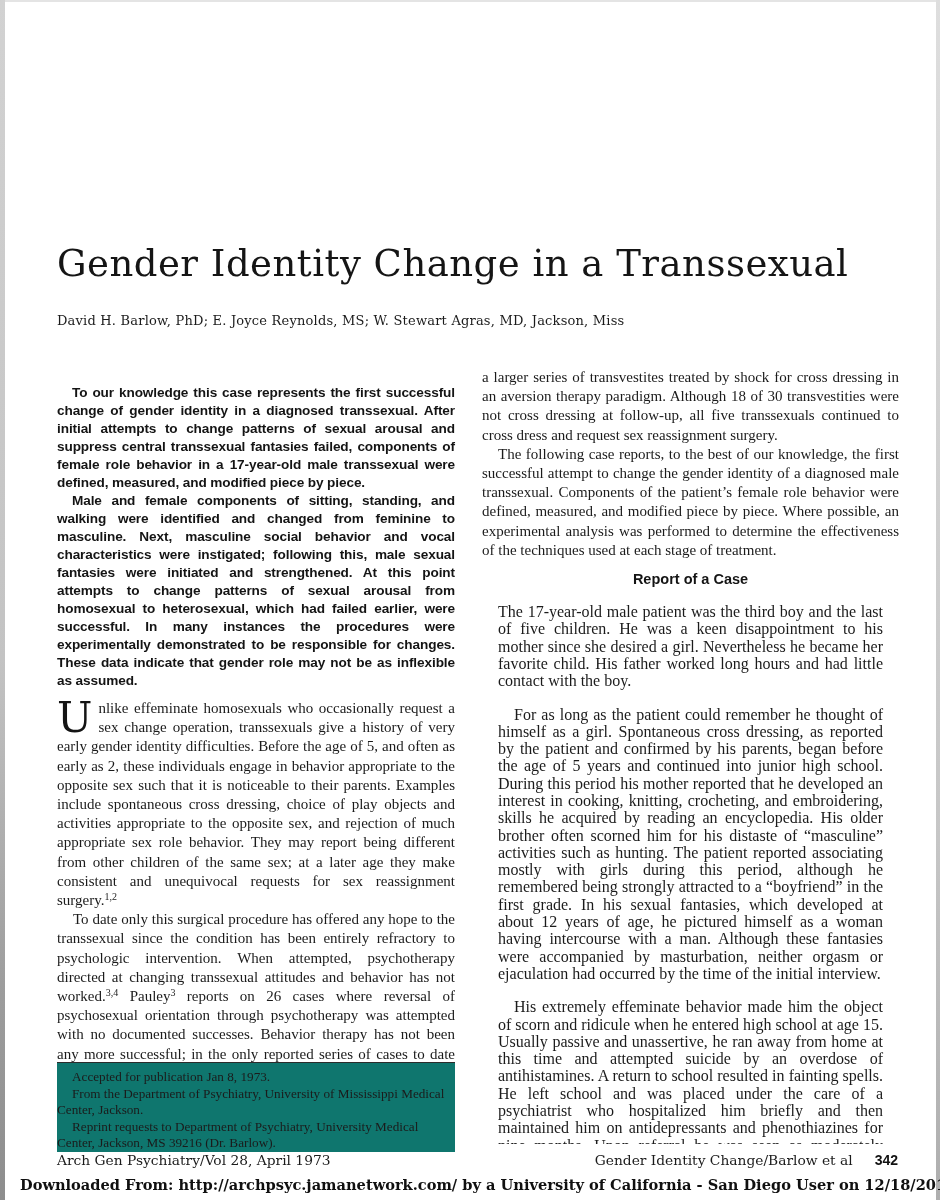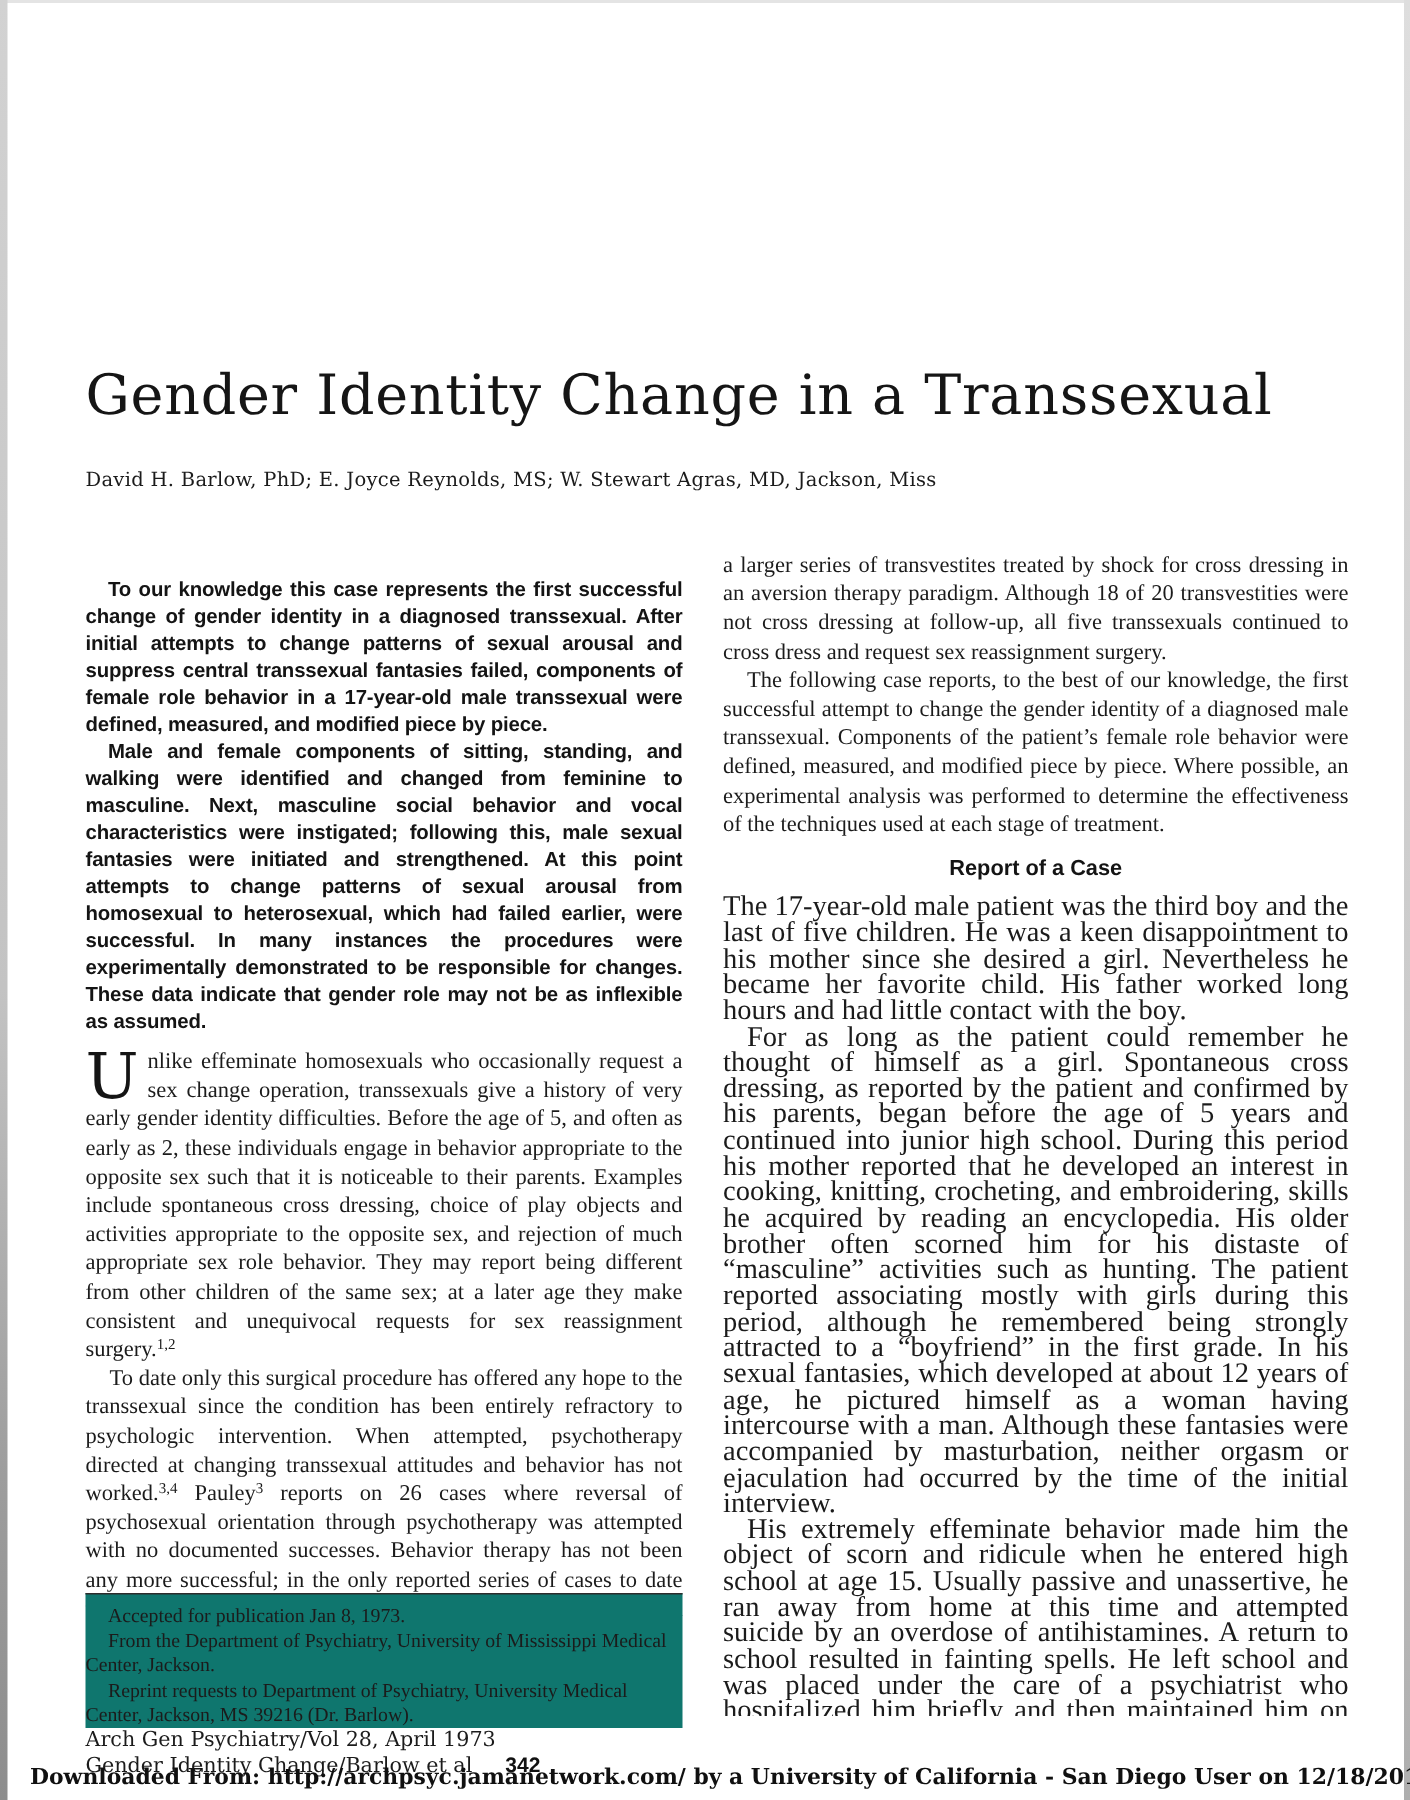--- a/index.html
+++ b/index.html
@@ -113,34 +113,33 @@
 
   .case-heading {
     margin: 11px 0 9px 0;
     font-family: "Liberation Sans", sans-serif;
     font-weight: bold;
     font-size: 14.5px;
     text-align: center;
     color: #141414;
   }
   .casetext p {
-    margin: 0;
-    font-size: 19px;
+    margin: 16px;
+    font-size: 16px;
     line-height: 17.3px;
     text-align: justify;
     color: #1b1b1b;
   }
 
   .runfoot {
     position: absolute; left: 57px; top: 1152px; width: 841px;
-    display: flex; justify-content: space-between; align-items: flex-start;
+    display: flex; justify-content: space-between; align-items: center;
     font-family: "DejaVu Serif", serif;
     font-size: 13.8px;
     color: #1b1b1b;
-    flex-direction: column;
   }
   .runfoot-right { display: flex; align-items: baseline; }
   .page-number {
     font-family: "Liberation Sans", sans-serif;
     font-weight: bold;
     font-size: 14px;
     margin-left: 22px;
     color: #111111;
   }
 
@@ -176,21 +175,21 @@
   </div>
   <div class="footnotes">
     <p>Accepted for publication Jan 8, 1973.</p>
     <p>From the Department of Psychiatry, University of Mississippi Medical Center, Jackson.</p>
     <p>Reprint requests to Department of Psychiatry, University Medical Center, Jackson, MS 39216 (Dr. Barlow).</p>
   </div>
 </section>
 
 <section class="col-right">
   <div class="bodytext">
-    <p>a larger series of transvestites treated by shock for cross dressing in an aversion therapy paradigm. Although 18 of 20 transvestities were not cross dressing at follow-up, all five transsexuals continued to cross dress and request sex reassignment surgery.</p>
+    <p>a larger series of transvestites treated by shock for cross dressing in an aversion therapy paradigm. Although 18 of 30 transvestities were not cross dressing at follow-up, all five transsexuals continued to cross dress and request sex reassignment surgery.</p>
     <p class="p-indent">The following case reports, to the best of our knowledge, the first successful attempt to change the gender identity of a diagnosed male transsexual. Components of the patient’s female role behavior were defined, measured, and modified piece by piece. Where possible, an experimental analysis was performed to determine the effectiveness of the techniques used at each stage of treatment.</p>
   </div>
   <h2 class="case-heading">Report of a Case</h2>
   <div class="casetext">
     <p>The 17-year-old male patient was the third boy and the last of five children. He was a keen disappointment to his mother since she desired a girl. Nevertheless he became her favorite child. His father worked long hours and had little contact with the boy.</p>
     <p class="p-indent">For as long as the patient could remember he thought of himself as a girl. Spontaneous cross dressing, as reported by the patient and confirmed by his parents, began before the age of 5 years and continued into junior high school. During this period his mother reported that he developed an interest in cooking, knitting, crocheting, and embroidering, skills he acquired by reading an encyclopedia. His older brother often scorned him for his distaste of “masculine” activities such as hunting. The patient reported associating mostly with girls during this period, although he remembered being strongly attracted to a “boyfriend” in the first grade. In his sexual fantasies, which developed at about 12 years of age, he pictured himself as a woman having intercourse with a man. Although these fantasies were accompanied by masturbation, neither orgasm or ejaculation had occurred by the time of the initial interview.</p>
     <p class="p-indent">His extremely effeminate behavior made him the object of scorn and ridicule when he entered high school at age 15. Usually passive and unassertive, he ran away from home at this time and attempted suicide by an overdose of antihistamines. A return to school resulted in fainting spells. He left school and was placed under the care of a psychiatrist who hospitalized him briefly and then maintained him on antidepressants and phenothiazines for nine months. Upon referral he was seen as moderately depressed, withdrawn, extremely frail (167.64 cm, 40.86 kg), and was attending secretarial school where he was the only boy in the class. A leukocyte chromosome analysis yielded a normal male pattern.</p>
     <p class="p-indent">In summary, the following diagnostic signs were present: vali-</p>
   </div>
 </section>

